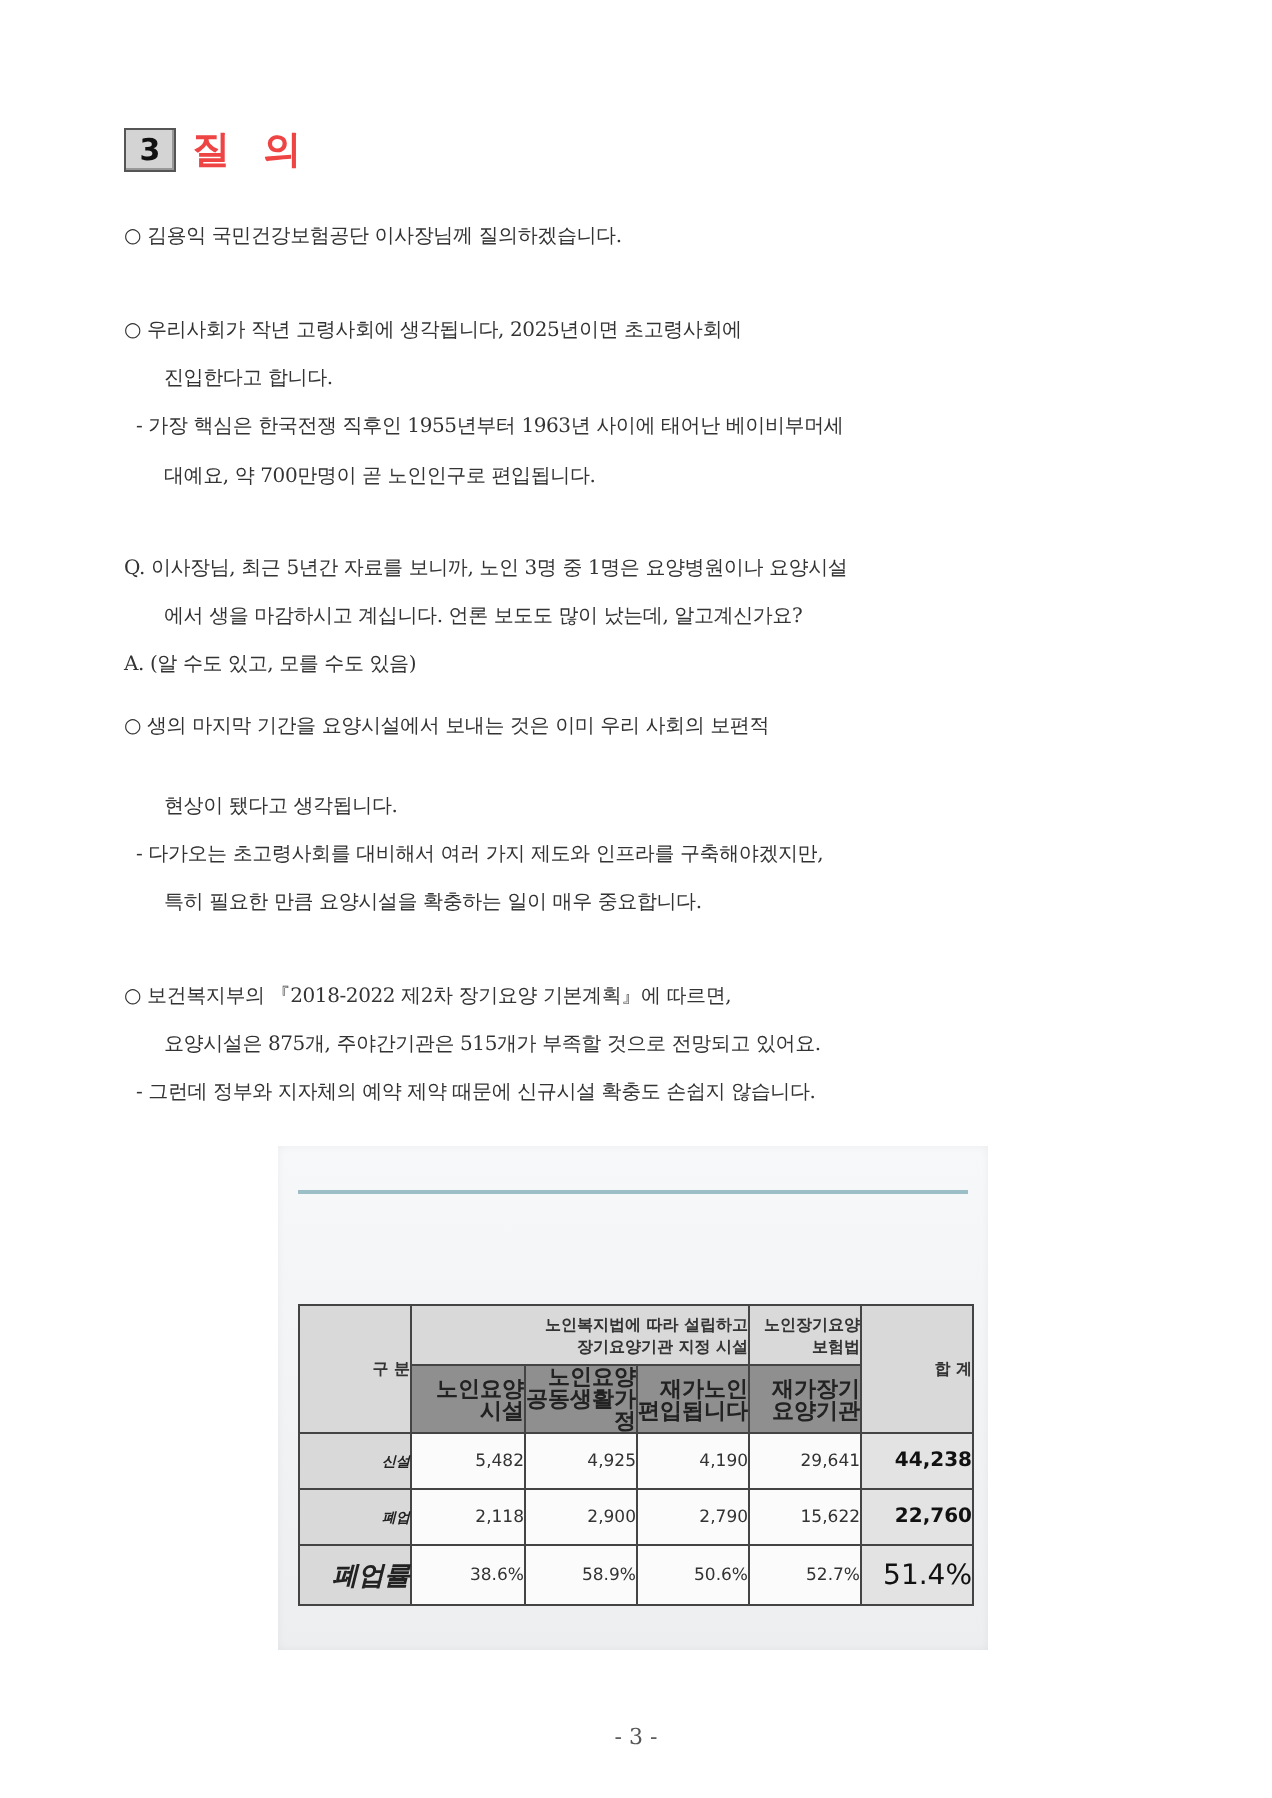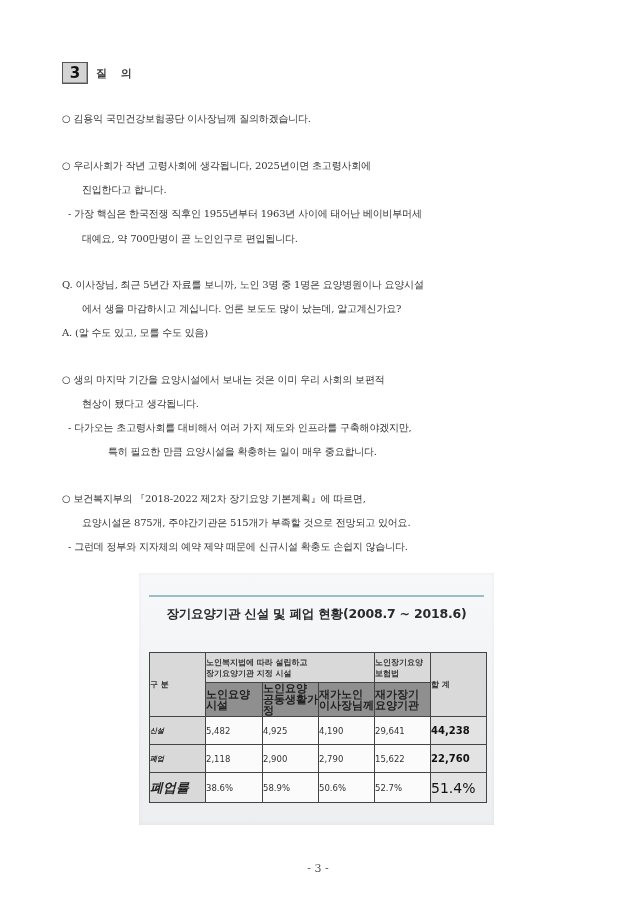--- a/index.html
+++ b/index.html
@@ -8,38 +8,38 @@
     font-family: "DejaVu Serif", "Liberation Serif", serif; color: #222;
   }
   .abs { position: absolute; }
   .sec-head { left: 62px; top: 62px; display: flex; align-items: center; }
   .sec-num {
     width: 24px; height: 20px; background: #d4d4d4; border: 1px solid #555;
     font-family: "DejaVu Sans", sans-serif; font-weight: bold; font-size: 15px;
     text-align: center; line-height: 20px; color: #111; box-shadow: inset -1px -1px 0 #999;
   }
   .sec-title {
-    margin-left: 8px; font-family: "DejaVu Sans", sans-serif; font-weight: bold; font-size: 11px; letter-spacing: 5px; color: #404040;
+    margin-left: 8px; font-family: "DejaVu Sans", sans-serif; font-weight: bold; font-size: 19px; letter-spacing: 5px; color: #ef4444;
   }
   .line { font-size: 10px; line-height: 24px; white-space: nowrap; letter-spacing: -0.2px; color: #333; }
   .slide {
     left: 139px; top: 573px; width: 355px; height: 252px;
     background: linear-gradient(180deg, #f7f8f9 0%, #eceeef 100%);
     box-shadow: inset 0 0 4px rgba(0,0,0,0.05);
   }
   .slide-rule { position: absolute; left: 10px; right: 10px; top: 22px; height: 2px; background: #9cbec6; }
   .slide-title {
     position: absolute; left: 0; right: 0; top: 33px; text-align: center;
     font-family: "DejaVu Sans", sans-serif; font-weight: bold; font-size: 12.5px; color: #2a2a2a; letter-spacing: -0.2px;
   }
   table.t {
     position: absolute; left: 10px; top: 79px; width: 337px; border-collapse: collapse;
     font-family: "DejaVu Sans", sans-serif; table-layout: fixed;
   }
-  .t td { border: 1px solid #444; text-align: left; vertical-align: middle; padding: 0; }
+  .t td { border: 1px solid #444; text-align: right; vertical-align: middle; padding: 0; }
   .t .h1 { background: #d9d9d9; font-weight: bold; font-size: 8px; color: #333; line-height: 11px; height: 29px; }
   .t .h2 { background: #8f8f8f; font-weight: bold; font-size: 11px; color: #222; line-height: 11px; height: 29px; }
   .t .rowlab { background: #d9d9d9; font-weight: bold; font-size: 7px; color: #222; font-style: italic; }
   .t .val { background: #fbfbfb; font-size: 8.5px; color: #333; height: 27px; }
   .t .tot { background: #e3e3e3; font-weight: bold; font-size: 10px; color: #111; }
   .t .tot-big { background: #e3e3e3; font-size: 14px; color: #111; }
   .page-num { left: 0; width: 636px; top: 862px; text-align: center; font-size: 11px; color: #555; }
 </style>
 </head>
 <body>
@@ -54,34 +54,33 @@
 <div class="abs line" style="left:62px; top:154px;">○ 우리사회가 작년 고령사회에 생각됩니다, 2025년이면 초고령사회에</div>
 <div class="abs line" style="left:82px; top:178px;">진입한다고 합니다.</div>
 
 <div class="abs line" style="left:68px; top:202px;">- 가장 핵심은 한국전쟁 직후인 1955년부터 1963년 사이에 태어난 베이비부머세</div>
 <div class="abs line" style="left:82px; top:227px;">대예요, 약 700만명이 곧 노인인구로 편입됩니다.</div>
 
 <div class="abs line" style="left:62px; top:273px;">Q. 이사장님, 최근 5년간 자료를 보니까, 노인 3명 중 1명은 요양병원이나 요양시설</div>
 <div class="abs line" style="left:82px; top:297px;">에서 생을 마감하시고 계십니다. 언론 보도도 많이 났는데, 알고계신가요?</div>
 <div class="abs line" style="left:62px; top:321px;">A. (알 수도 있고, 모를 수도 있음)</div>
 
-<div class="abs line" style="left:62px; top:368px;">○ 생의 마지막 기간을 요양시설에서 보내는 것은 이미 우리 사회의 보편적</div>
+<div class="abs line" style="left:62px; top:352px;">○ 생의 마지막 기간을 요양시설에서 보내는 것은 이미 우리 사회의 보편적</div>
 <div class="abs line" style="left:82px; top:392px;">현상이 됐다고 생각됩니다.</div>
 
 <div class="abs line" style="left:68px; top:416px;">- 다가오는 초고령사회를 대비해서 여러 가지 제도와 인프라를 구축해야겠지만,</div>
-<div class="abs line" style="left:82px; top:440px;margin-left:26px;">특히 필요한 만큼 요양시설을 확충하는 일이 매우 중요합니다.</div>
+<div class="abs line" style="left:82px; top:440px;">특히 필요한 만큼 요양시설을 확충하는 일이 매우 중요합니다.</div>
 
 <div class="abs line" style="left:62px; top:487px;">○ 보건복지부의 『2018-2022 제2차 장기요양 기본계획』에 따르면,</div>
 <div class="abs line" style="left:82px; top:511px;text-align:center;">요양시설은 875개, 주야간기관은 515개가 부족할 것으로 전망되고 있어요.</div>
 
 <div class="abs line" style="left:68px; top:535px;text-align:right;">- 그런데 정부와 지자체의 예약 제약 때문에 신규시설 확충도 손쉽지 않습니다.</div>
 
 <div class="abs slide">
   <div class="slide-rule"></div>
-  <div class="slide-title">장기요양기관 신설 및 폐업 현황(2008.7 ~ 2018.6)</div>
 
   <table class="t">
     <colgroup>
       <col style="width:56px">
         <col style="width:57px">
         <col style="width:56px">
         <col style="width:56px">
         <col style="width:56px">
         <col style="width:56px">
     </colgroup>
@@ -102,21 +101,21 @@
       <td class="h2">
             <div>노인요양</div>
             <div>시설</div>
           </td>
       <td class="h2">
             <div>노인요양</div>
             <div>공동생활가정</div>
           </td>
       <td class="h2">
             <div>재가노인</div>
-            <div>이사장님께</div>
+            <div>편입됩니다</div>
           </td>
       <td class="h2">
             <div>재가장기</div>
             <div>요양기관</div>
           </td>
     </tr>
     <tr>
       <td class="rowlab">신설</td>
       <td class="val">5,482</td>
       <td class="val">4,925</td>

